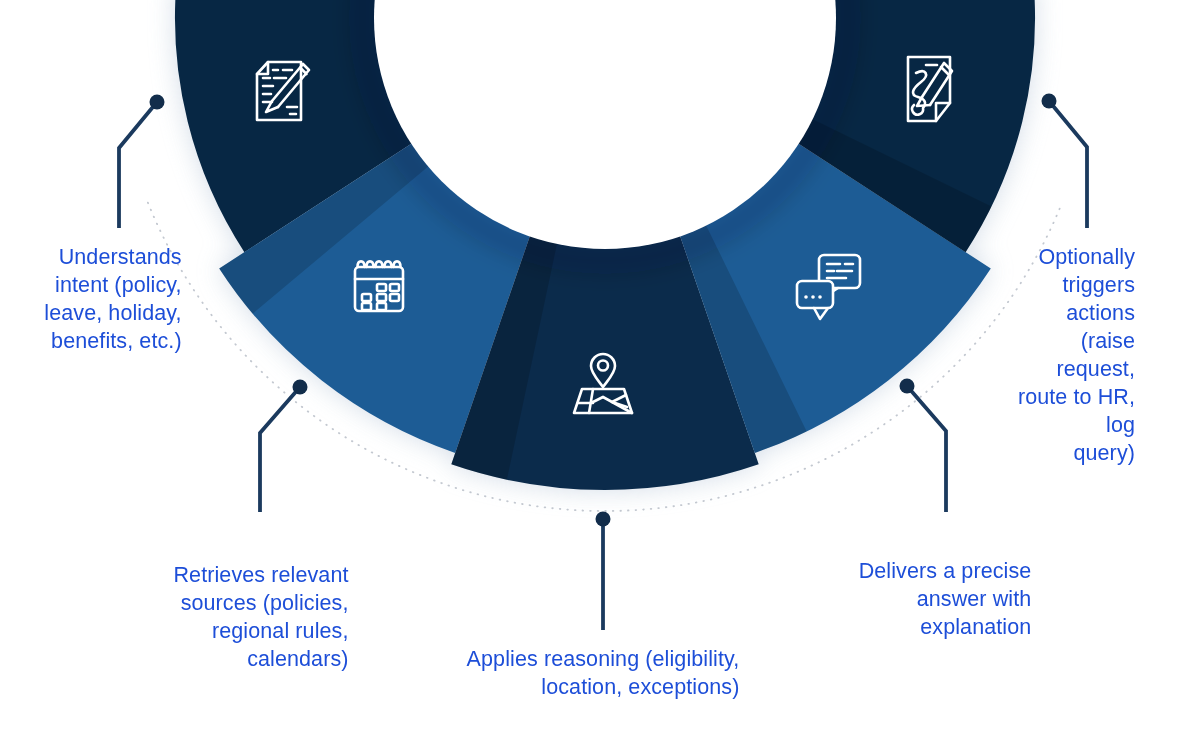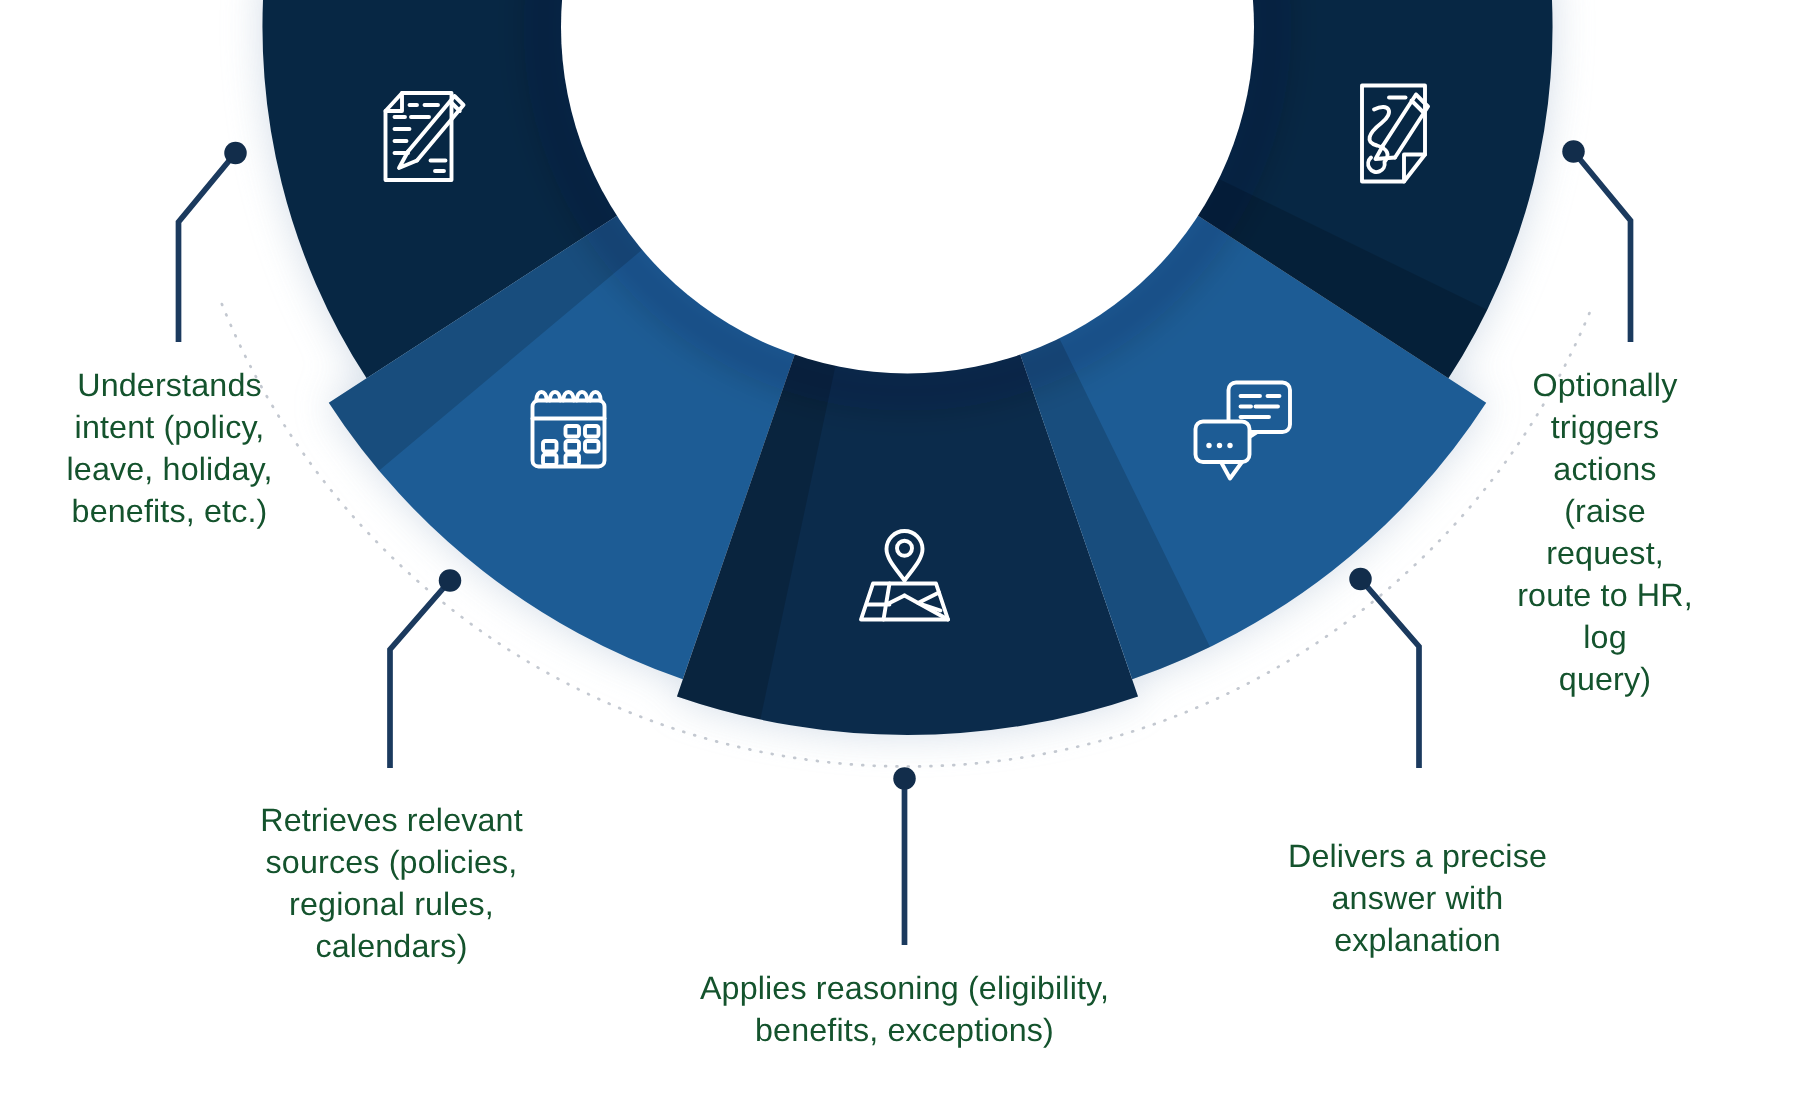--- a/index.html
+++ b/index.html
@@ -7,25 +7,25 @@
     position:relative;
     width:1200px;height:737px;
     overflow:hidden;
     background:#ffffff;
     font-family:"Liberation Sans",sans-serif;
   }
   #ring-svg{position:absolute;left:0;top:0;}
   .label{
     position:absolute;
     transform:translateX(-50%);
-    text-align:center;
+    text-align:right;
     white-space:pre-line;
     font-size:21.5px;
     line-height:28px;
-    color:#14532d;
+    color:#1d4ed8;
     letter-spacing:0.1px;
   }
   .seg{stroke:none;}
   .wedge{fill:rgba(0,0,0,0.16);stroke:none;}
   .icon{fill:none;stroke-width:2.6;stroke-linecap:round;stroke-linejoin:round;}
   .connector{fill:none;stroke-width:3.8;stroke-linejoin:miter;}
 </style>
 </head>
 <body>
 
@@ -128,27 +128,27 @@
       <path d="M53,11 L31,45 M61,19 L39,53 M53,11 L61,19 M50,15 L58,23"></path>
       <path d="M31,45 L26,54 L39,53"></path>
     </g>
   </svg>
 
   <div class="label" style="left:113px;top:243px;">Understands
 intent (policy,
 leave, holiday,
 benefits, etc.)</div>
 
-  <div class="label" style="left:261px;top:533px;">Retrieves relevant
+  <div class="label" style="left:261px;top:561px;">Retrieves relevant
 sources (policies,
 regional rules,
 calendars)</div>
 
   <div class="label" style="left:603px;top:645px;">Applies reasoning (eligibility,
-benefits, exceptions)</div>
+location, exceptions)</div>
 
   <div class="label" style="left:945px;top:533px;margin-top:24px;">Delivers a precise
 answer with
 explanation</div>
 
   <div class="label" style="left:1070px;top:243px;">Optionally
 triggers actions
 (raise request,
 route to HR, log
 query)</div>

